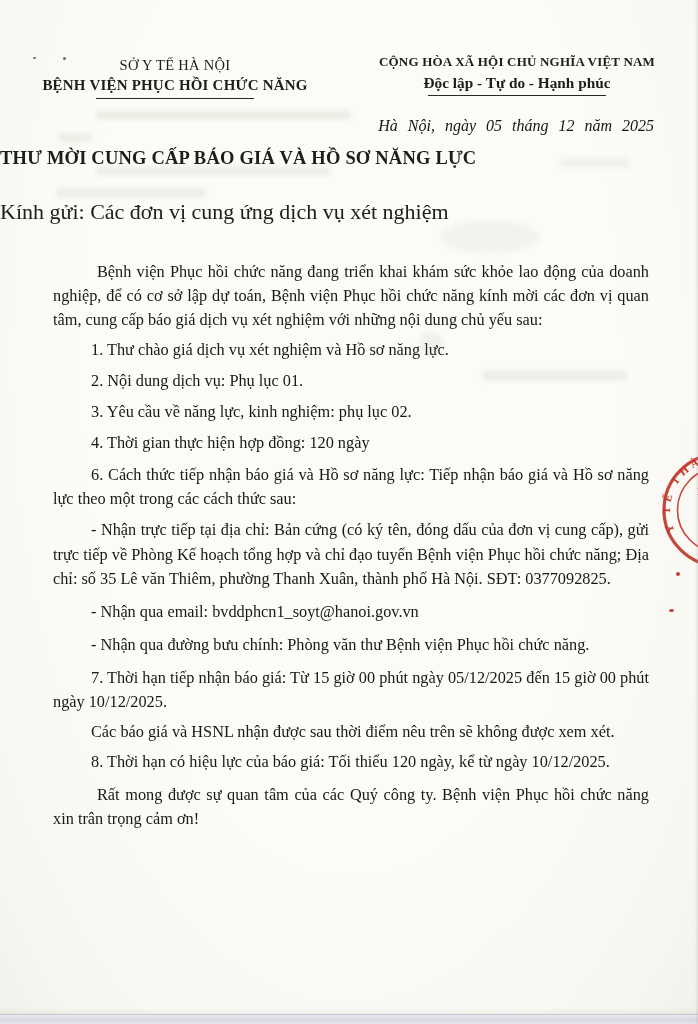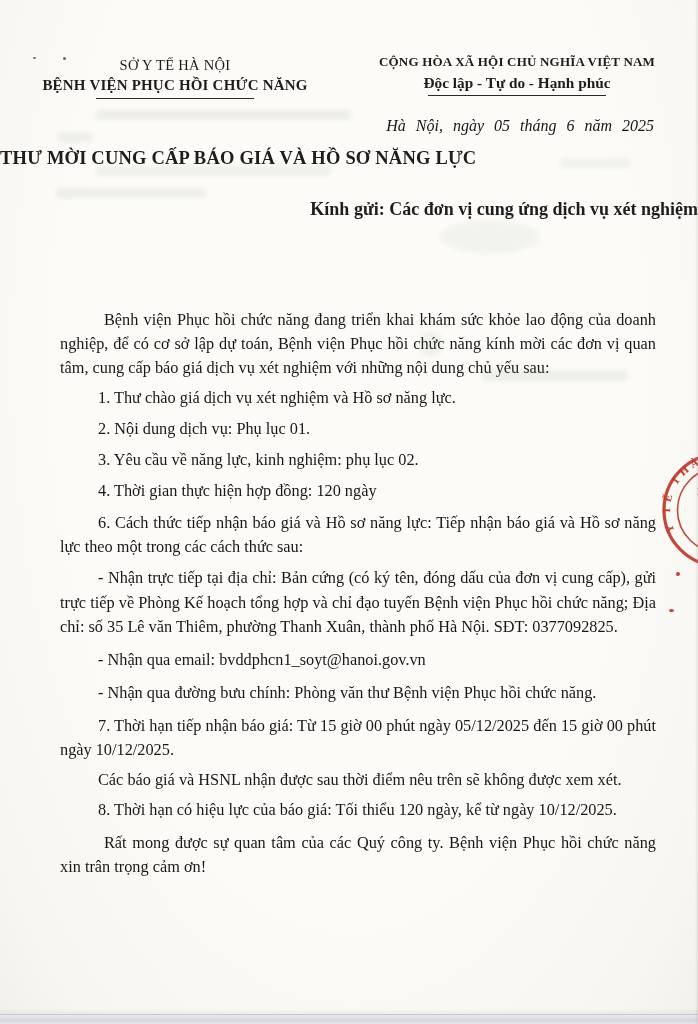--- a/index.html
+++ b/index.html
@@ -31,26 +31,26 @@
   .dateline{
     position:absolute;top:117px;right:44px;
     font-style:italic;font-size:16px;word-spacing:6px;color:#151515;
   }
   .doc-title{
     position:absolute;top:148px;left:0;width:100%;
     text-align:left;font-size:18.5px;font-weight:700;letter-spacing:.2px;
   }
   .doc-recipient{
     position:absolute;top:199px;left:0;width:100%;
-    text-align:right;font-size:18px;font-weight:700;
+    text-align:left;font-size:22px;font-weight:400;
   }
   
   .doc-body{
-    position:absolute;top:260px;left:60px;width:596px;
-    font-size:16.3px;line-height:24px;text-align:justify;color:#181818;margin-top:48px;
+    position:absolute;top:260px;left:53px;width:596px;
+    font-size:16.3px;line-height:24px;text-align:justify;color:#181818;
   }
   .doc-body p{margin:0;}
   .ind-lg{text-indent:44px;}
   .ind{text-indent:38px;}
   .p-intro{margin-bottom:6px !important;}
   .p-item1,.p-item2,.p-item3{margin-bottom:7px !important;}
   .p-item4{margin-bottom:8px !important;}
   .p-item5{margin-bottom:6px !important;}
   .p-item6{margin-bottom:7px !important;}
   .p-dash1{margin-bottom:8px !important;line-height:24.5px;}
@@ -91,21 +91,21 @@
     <div class="l2">BỆNH VIỆN PHỤC HỒI CHỨC NĂNG</div>
     <div class="rule"></div>
   </div>
 
   <div class="hdr-right">
     <div class="l1">CỘNG HÒA XÃ HỘI CHỦ NGHĨA VIỆT NAM</div>
     <div class="l2">Độc lập - Tự do - Hạnh phúc</div>
     <div class="rule"></div>
   </div>
 
-  <div class="dateline">Hà Nội, ngày 05 tháng 6 năm 2025</div>
+  <div class="dateline">Hà Nội, ngày 05 tháng 12 năm 2025</div>
 
   <div class="doc-title">THƯ MỜI CUNG CẤP BÁO GIÁ VÀ HỒ SƠ NĂNG LỰC</div>
 
   <div class="doc-recipient">Kính gửi: Các đơn vị cung ứng dịch vụ xét nghiệm</div>
 
   <div class="doc-body">
     <p class="ind-lg p-intro">Bệnh viện Phục hồi chức năng đang triển khai khám sức khỏe lao động của doanh nghiệp, để có cơ sở lập dự toán, Bệnh viện Phục hồi chức năng kính mời các đơn vị quan tâm, cung cấp báo giá dịch vụ xét nghiệm với những nội dung chủ yếu sau:</p>
     <p class="ind p-item1">1. Thư chào giá dịch vụ xét nghiệm và Hồ sơ năng lực.</p>
     <p class="ind p-item2">2. Nội dung dịch vụ: Phụ lục 01.</p>
     <p class="ind p-item3">3. Yêu cầu về năng lực, kinh nghiệm: phụ lục 02.</p>

